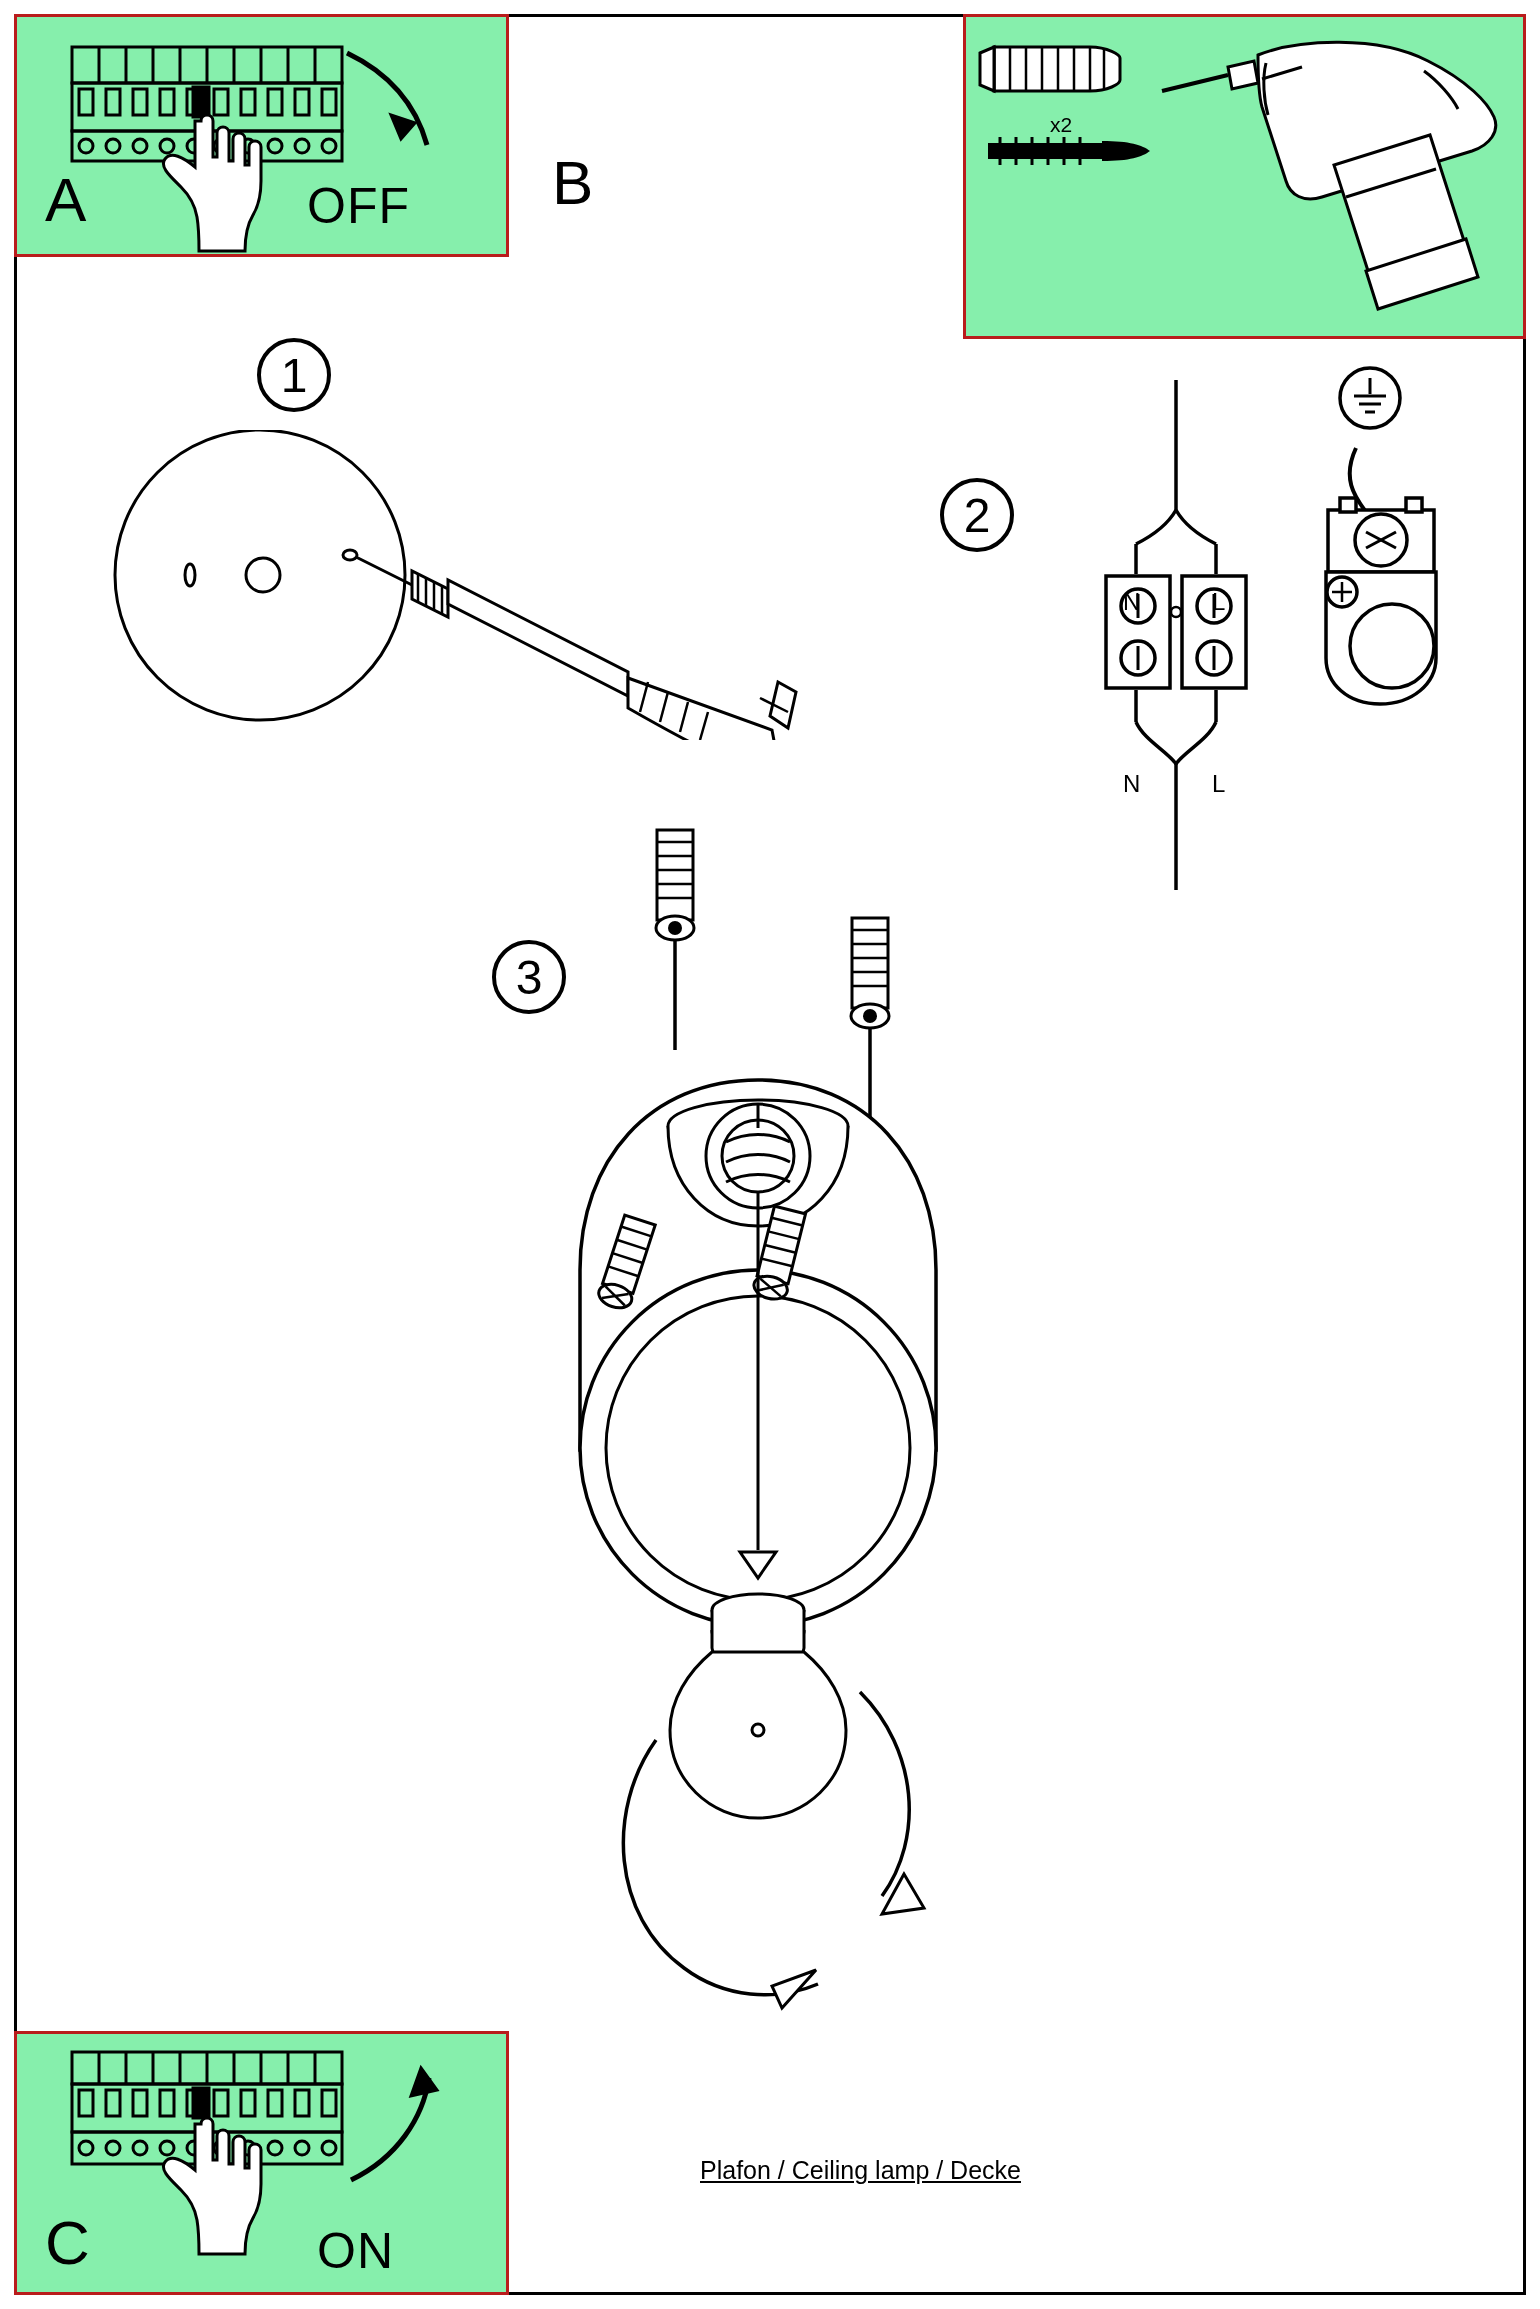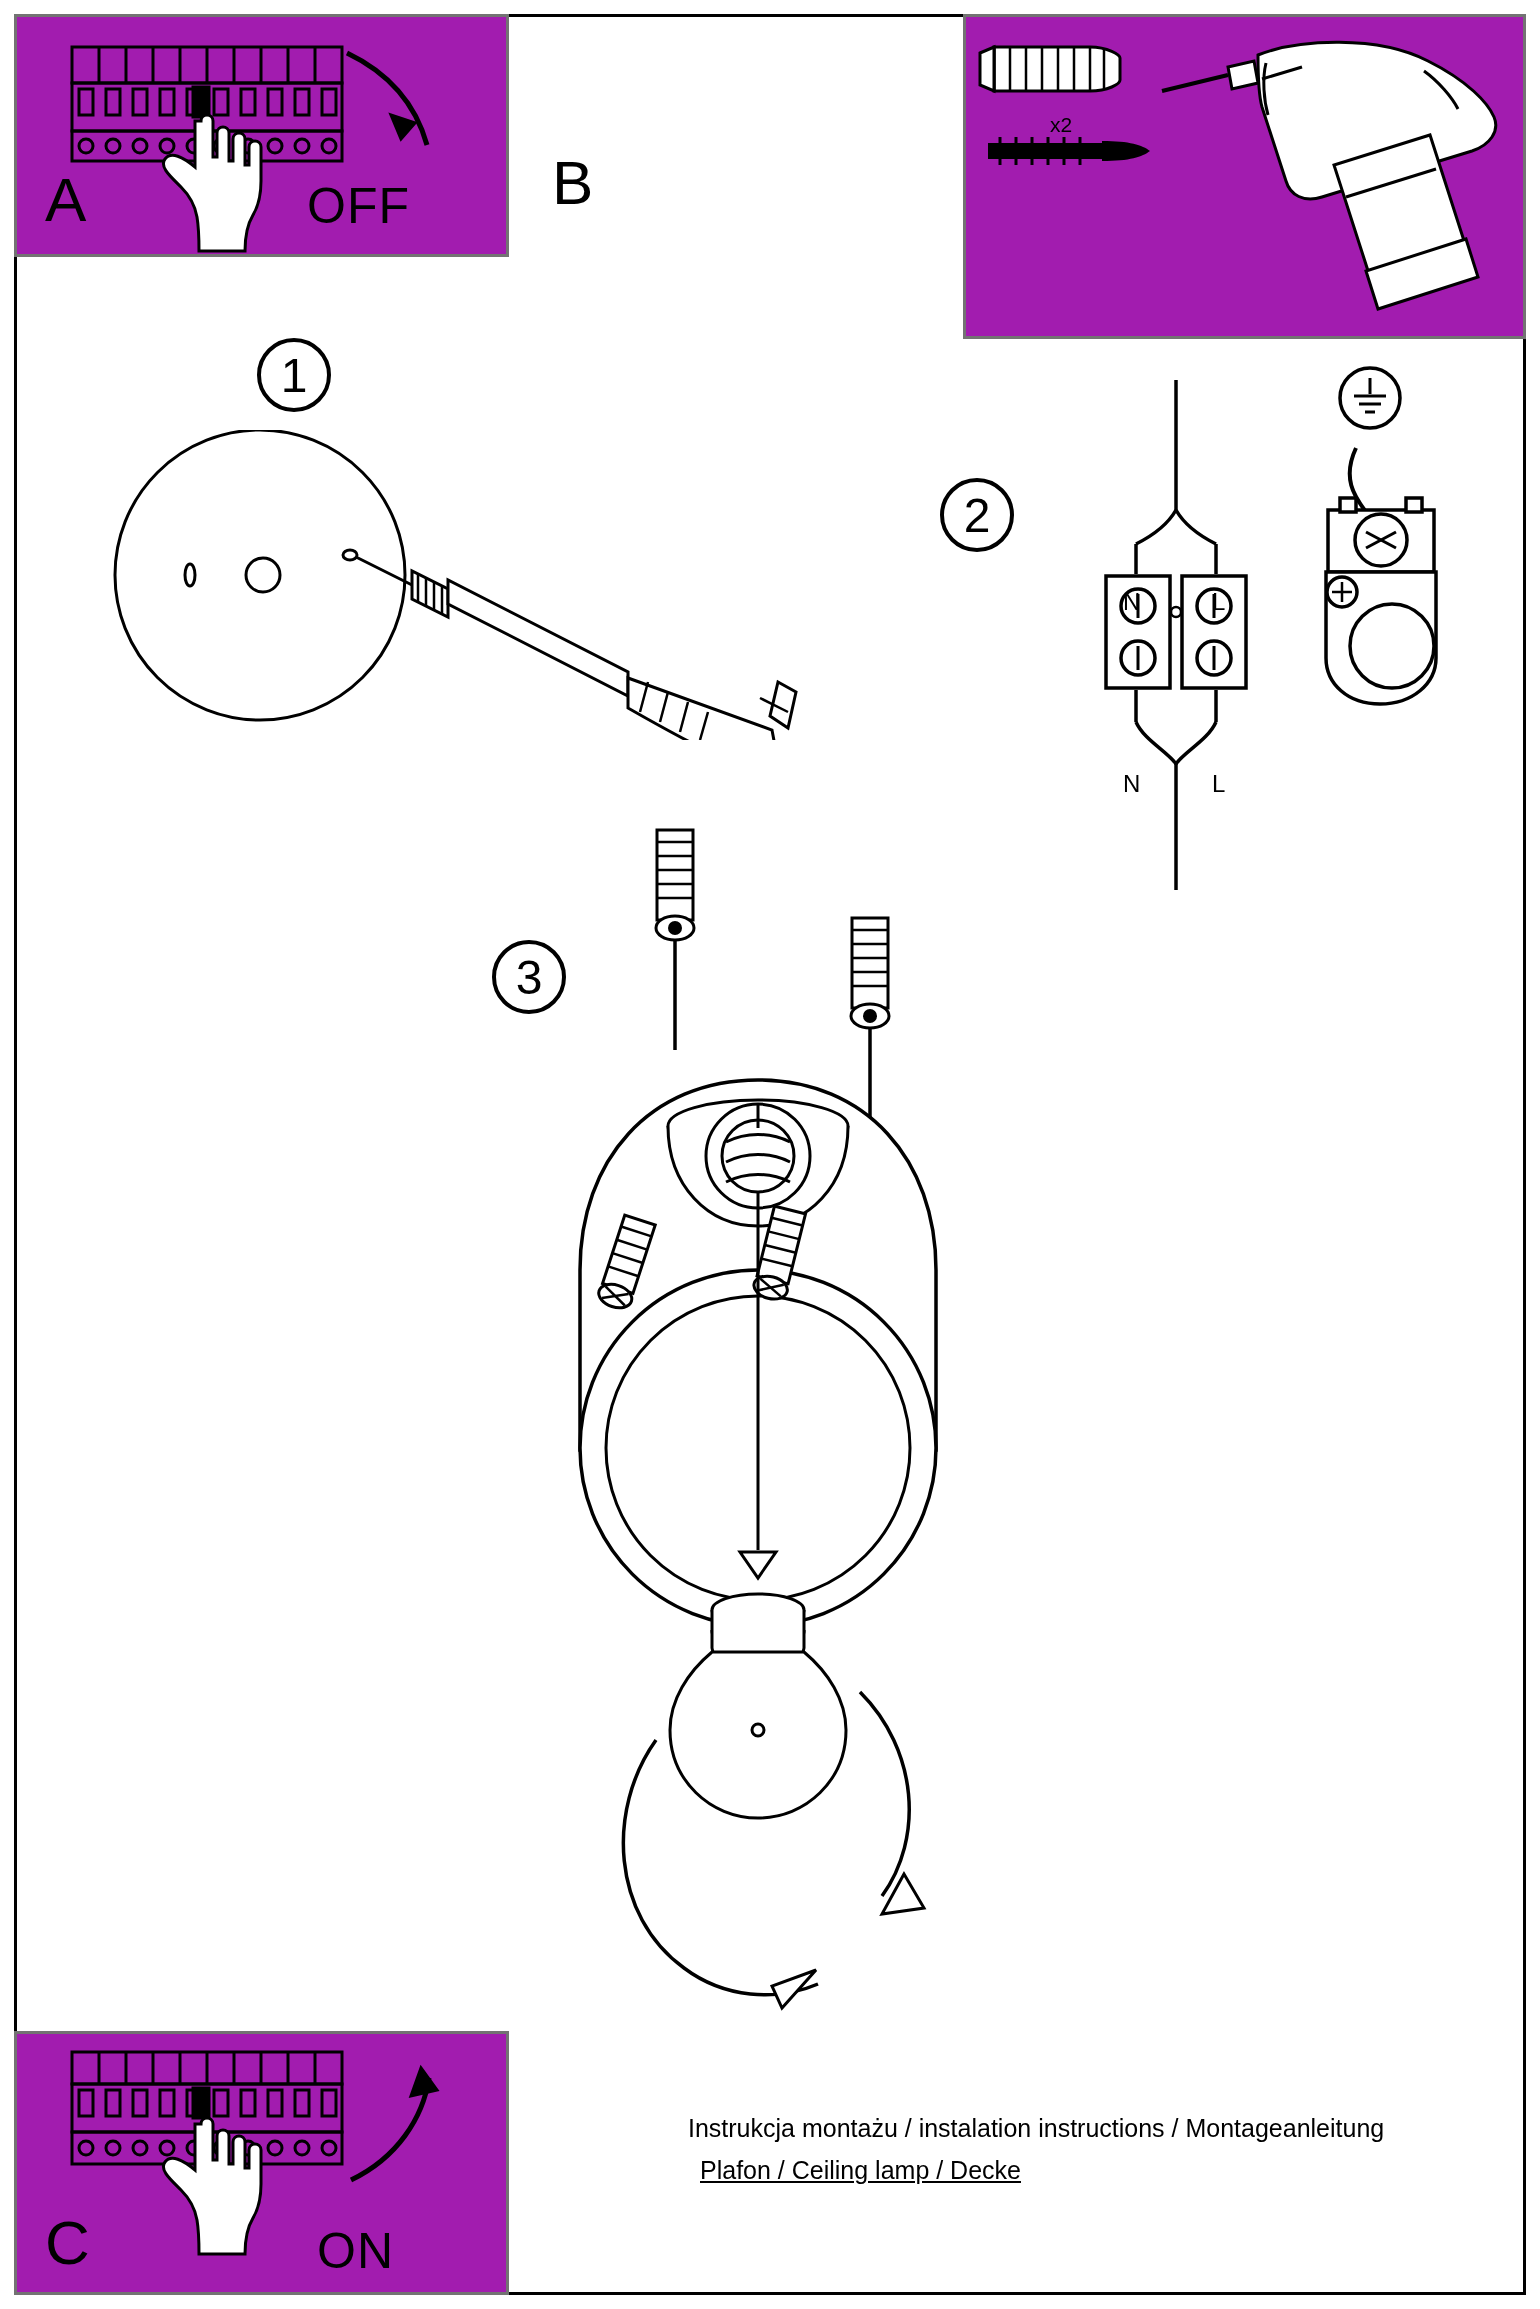--- a/index.html
+++ b/index.html
@@ -22,23 +22,23 @@
     position: absolute;
     left: 14px;
     top: 14px;
     width: 1512px;
     height: 2281px;
     border: 3px solid #000;
     box-sizing: border-box;
   }
   .panel {
     position: absolute;
-    border: 3px solid #737373;
+    border: 3px solid #b91c1c;
     box-sizing: border-box;
-    background: #a21caf;
+    background: #86efac;
   }
   .big-letter {
     position: absolute;
     font-size: 62px;
     font-weight: 400;
     line-height: 1;
     font-family: "Liberation Sans", sans-serif;
   }
   .step-num {
     position: absolute;
@@ -442,15 +442,14 @@
                  l46 0 c0 -14 2 -26 8 -36 c6 -10 8 -20 8 -34 l0 -34 c0 -8 -12 -8 -12 0 l0 18 l-4 0 l0 -26 c0 -8 -12 -8 -12 0
                  l0 22 l-4 0 l0 -28 c0 -8 -12 -8 -12 0 l0 24 l-4 0 l0 -36 c0 -8 -12 -8 -12 0 z" fill="#fff" stroke="#000" stroke-width="3"></path>
         <path d="M334 146 c46 -22 72 -62 78 -102" stroke-width="5" fill="none"></path>
         <path d="M404 34 l16 22 l-26 6 z" fill="#000" stroke="#000" stroke-width="3"></path>
       </g>
     </svg>
     <div class="big-letter" style="left:28px; top:178px;">C</div>
     <div class="onoff" style="left:300px; top:188px;text-align:center;">ON</div>
   </div>
 
-  <div class="caption" style="left:688px; top:2110px;">Instrukcja montażu / instalation instructions / Montageanleitung</div>
   <div class="caption" style="left:700px; top:2152px;text-decoration:underline;">Plafon / Ceiling lamp / Decke</div>
 </div>
 
 </body></html>

